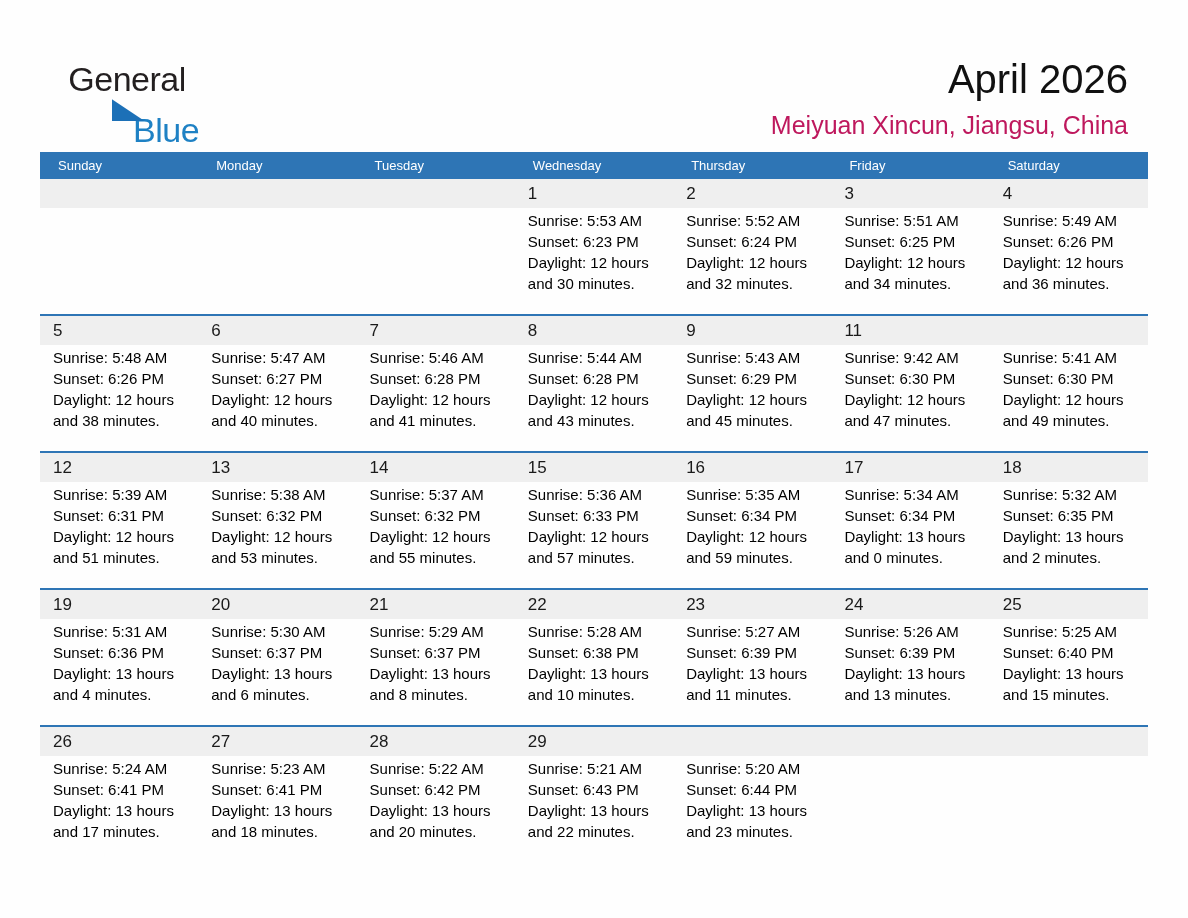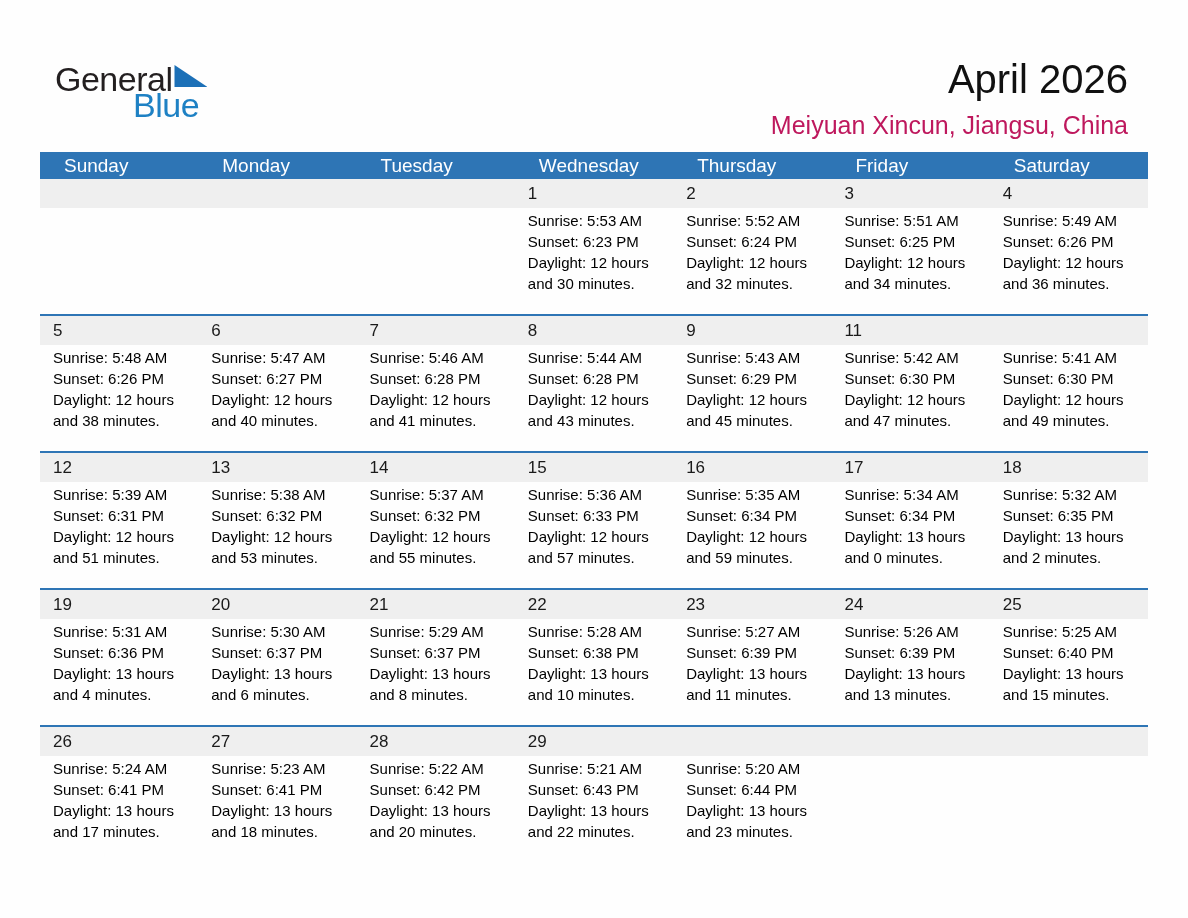--- a/index.html
+++ b/index.html
@@ -5,33 +5,33 @@
   * { margin:0; padding:0; box-sizing:border-box; }
   html,body { background:#ffffff; }
   body { font-family:"Liberation Sans", sans-serif; color:#1a1a1a; }
   .page {
     position:relative; width:1188px; height:918px; background:#fefefe; overflow:hidden;
   }
 
   
   .topbar { display:flex; justify-content:space-between; align-items:flex-start; padding:56px 60px 0 55px; height:152px; }
   .logo { line-height:1; margin-top:6px; }
-  .logo-row1 { display:flex; align-items:flex-start; }
+  .logo-row1 { display:flex; align-items:center;flex-direction:column; }
   .logo-general { font-size:34px; font-weight:400; color:#231f20; letter-spacing:-0.5px; }
   .logo-triangle { width:33px; height:22px; margin-top:3px; margin-left:2px; background:#1c70b7;
     clip-path:polygon(0 0, 100% 100%, 0 100%); }
   .logo-blue { font-size:34px; font-weight:400; color:#1e81c4; letter-spacing:-0.5px; margin-left:78px; margin-top:-8px; }
   .titles { text-align:right;margin-left:12px; }
   .month-title { font-size:40px; font-weight:400; color:#111; line-height:1.15; }
   .location { font-size:25px; font-weight:400; color:#be185d; margin-top:9px; }
 
   
   .calendar { margin:0 40px; width:1108px; }
   .weekday-header { display:grid; grid-template-columns:repeat(7,1fr); background:#2e75b5; height:27px; }
-  .weekday-cell { color:#ffffff; font-size:19px; line-height:27px; padding-left:24px;
+  .weekday-cell { color:#ffffff; font-size:13px; line-height:27px; padding-left:18px;
     white-space:nowrap; overflow:hidden; }
 
   .week { border-top:2px solid #2e75b5; }
   .week:first-of-type { border-top:none; }
   .numbers-row { display:grid; grid-template-columns:repeat(7,1fr); background:#efefef; height:29px; }
   .day-number { font-size:17px; line-height:29px; padding-left:13px; color:#1a1a1a; }
   .details-row { display:grid; grid-template-columns:repeat(7,1fr); padding:2px 0 20px 0; }
   .day-details { padding-left:13px; padding-right:4px; }
   .day-details div { font-size:15px; line-height:21px; color:#000; white-space:nowrap; overflow:hidden; }
 </style>
@@ -139,21 +139,21 @@
               <div>Daylight: 12 hours</div>
               <div>and 43 minutes.</div>
             </div>
             <div class="day-details">
               <div>Sunrise: 5:43 AM</div>
               <div>Sunset: 6:29 PM</div>
               <div>Daylight: 12 hours</div>
               <div>and 45 minutes.</div>
             </div>
             <div class="day-details">
-              <div>Sunrise: 5:42 AM</div>
+              <div>Sunrise: 9:42 AM</div>
               <div>Sunset: 6:30 PM</div>
               <div>Daylight: 12 hours</div>
               <div>and 47 minutes.</div>
             </div>
             <div class="day-details">
               <div>Sunrise: 5:41 AM</div>
               <div>Sunset: 6:30 PM</div>
               <div>Daylight: 12 hours</div>
               <div>and 49 minutes.</div>
             </div>

